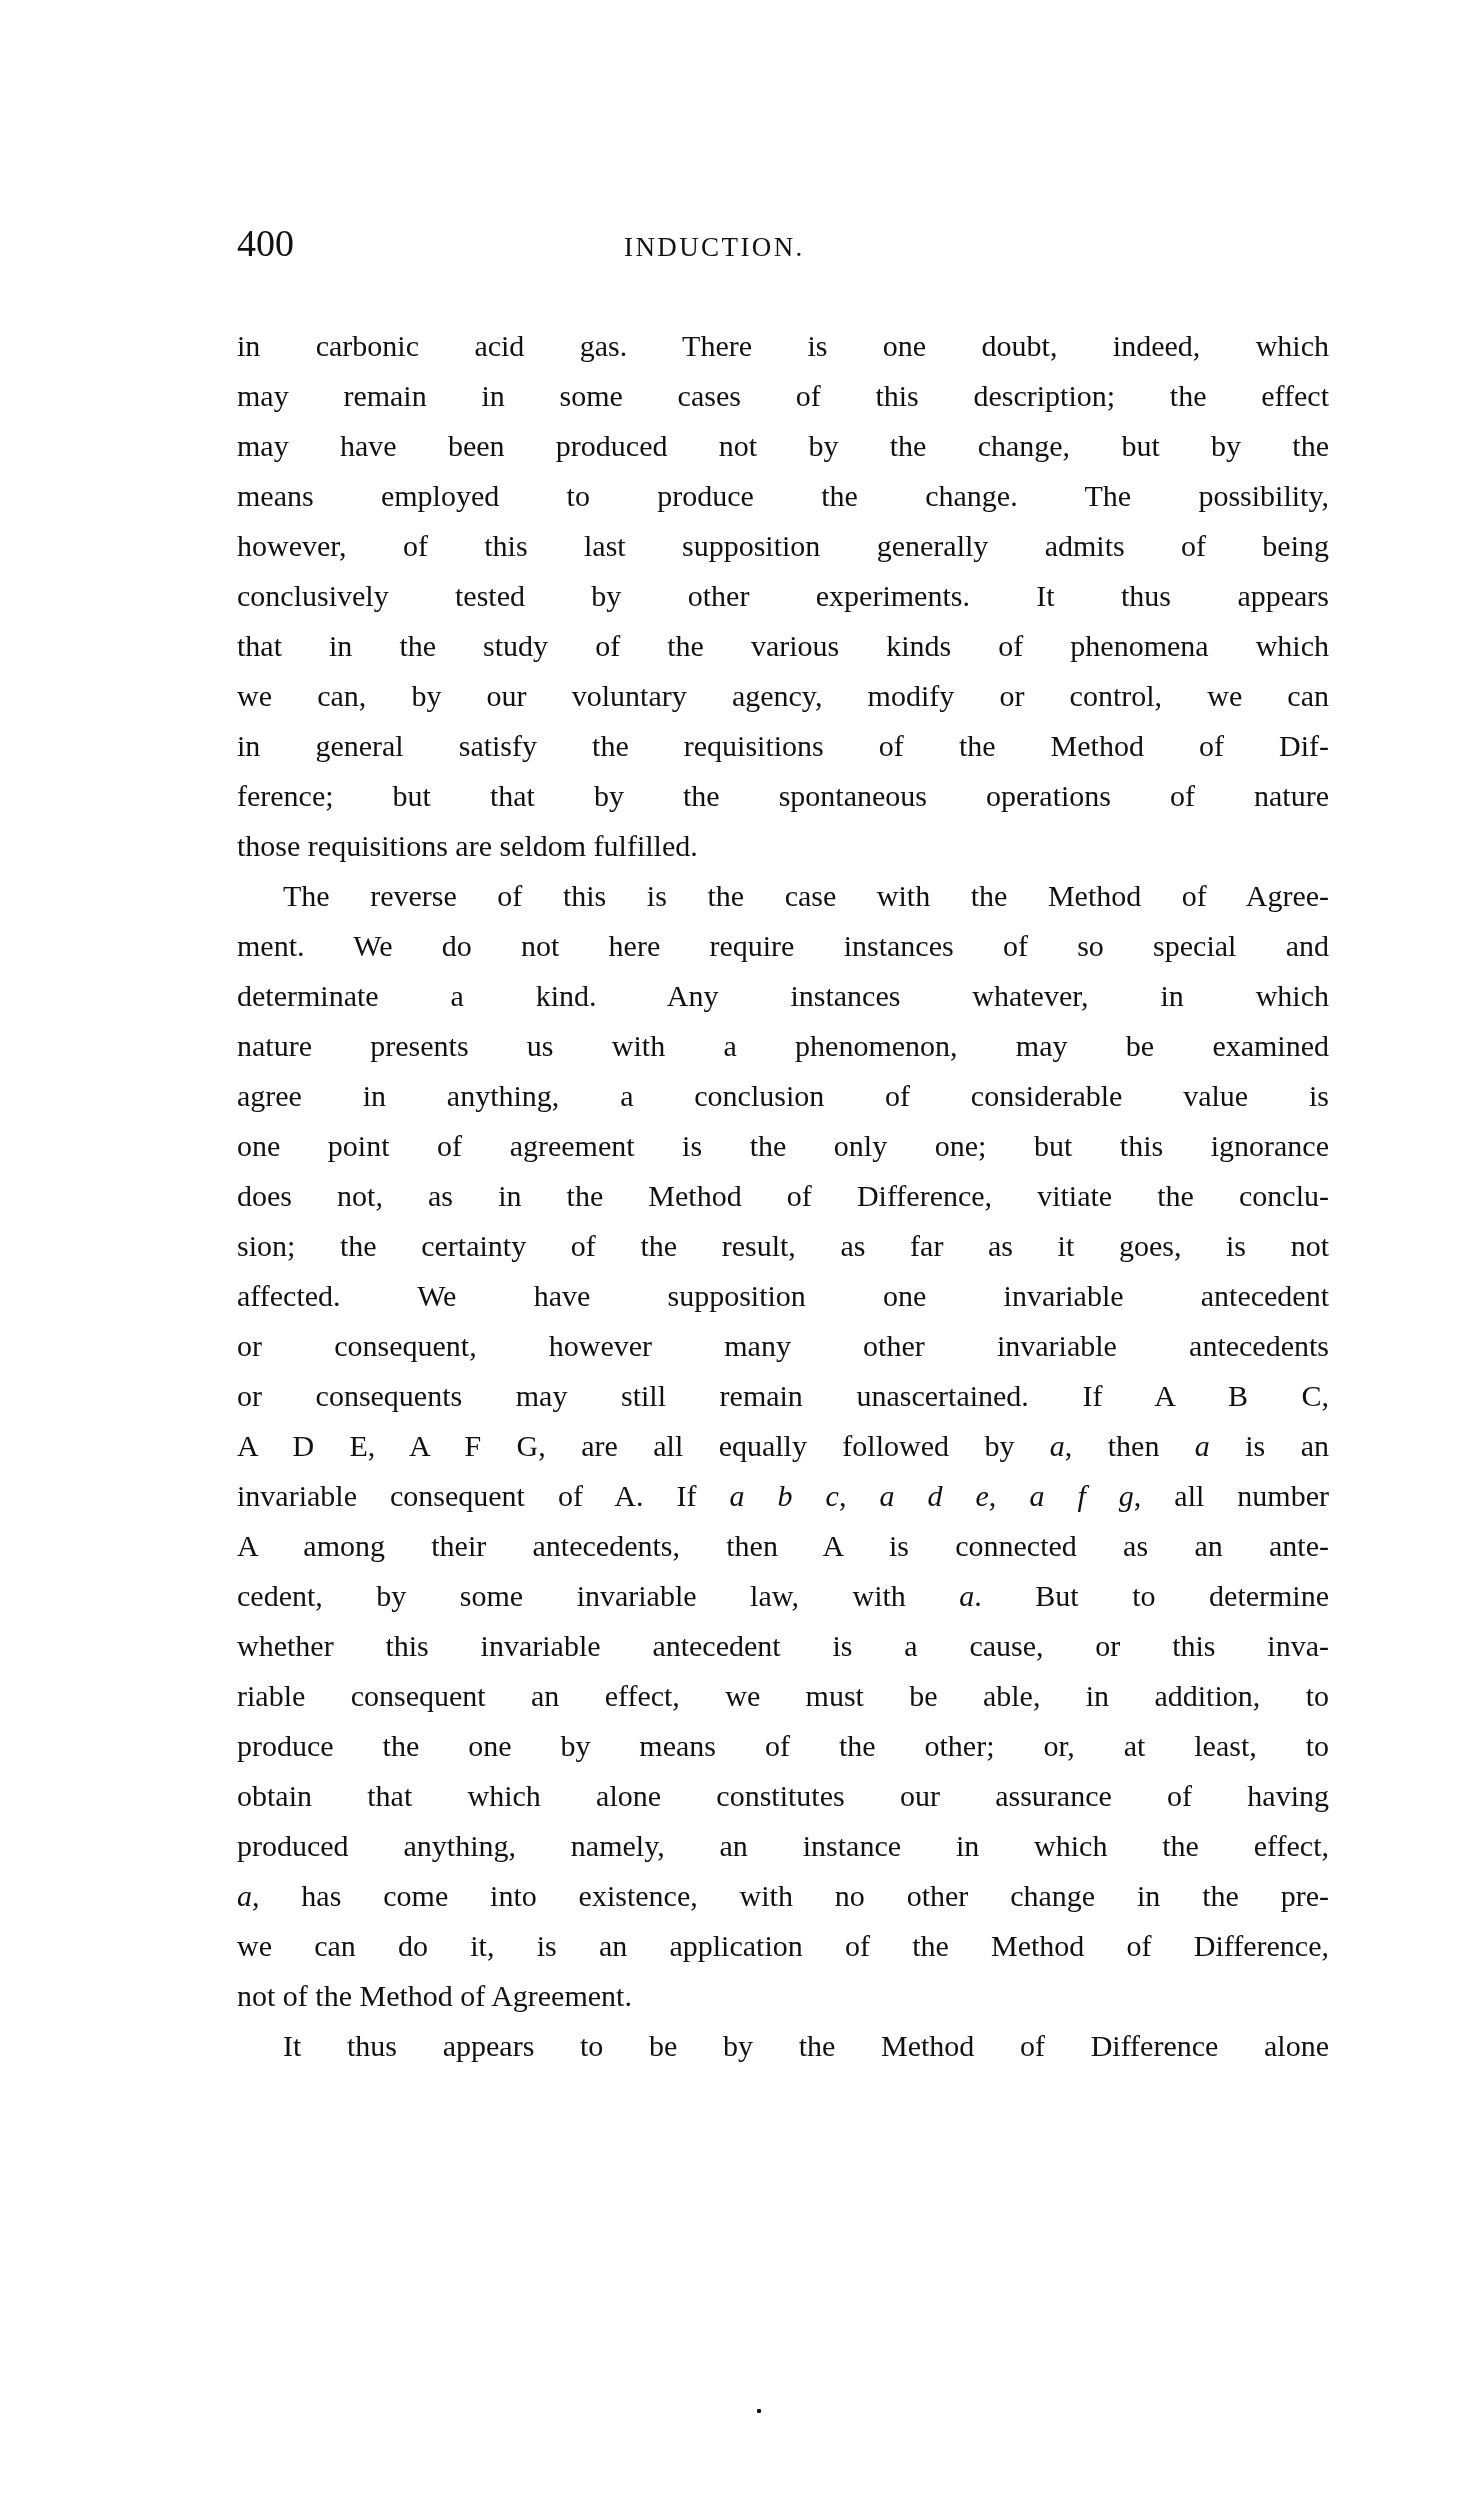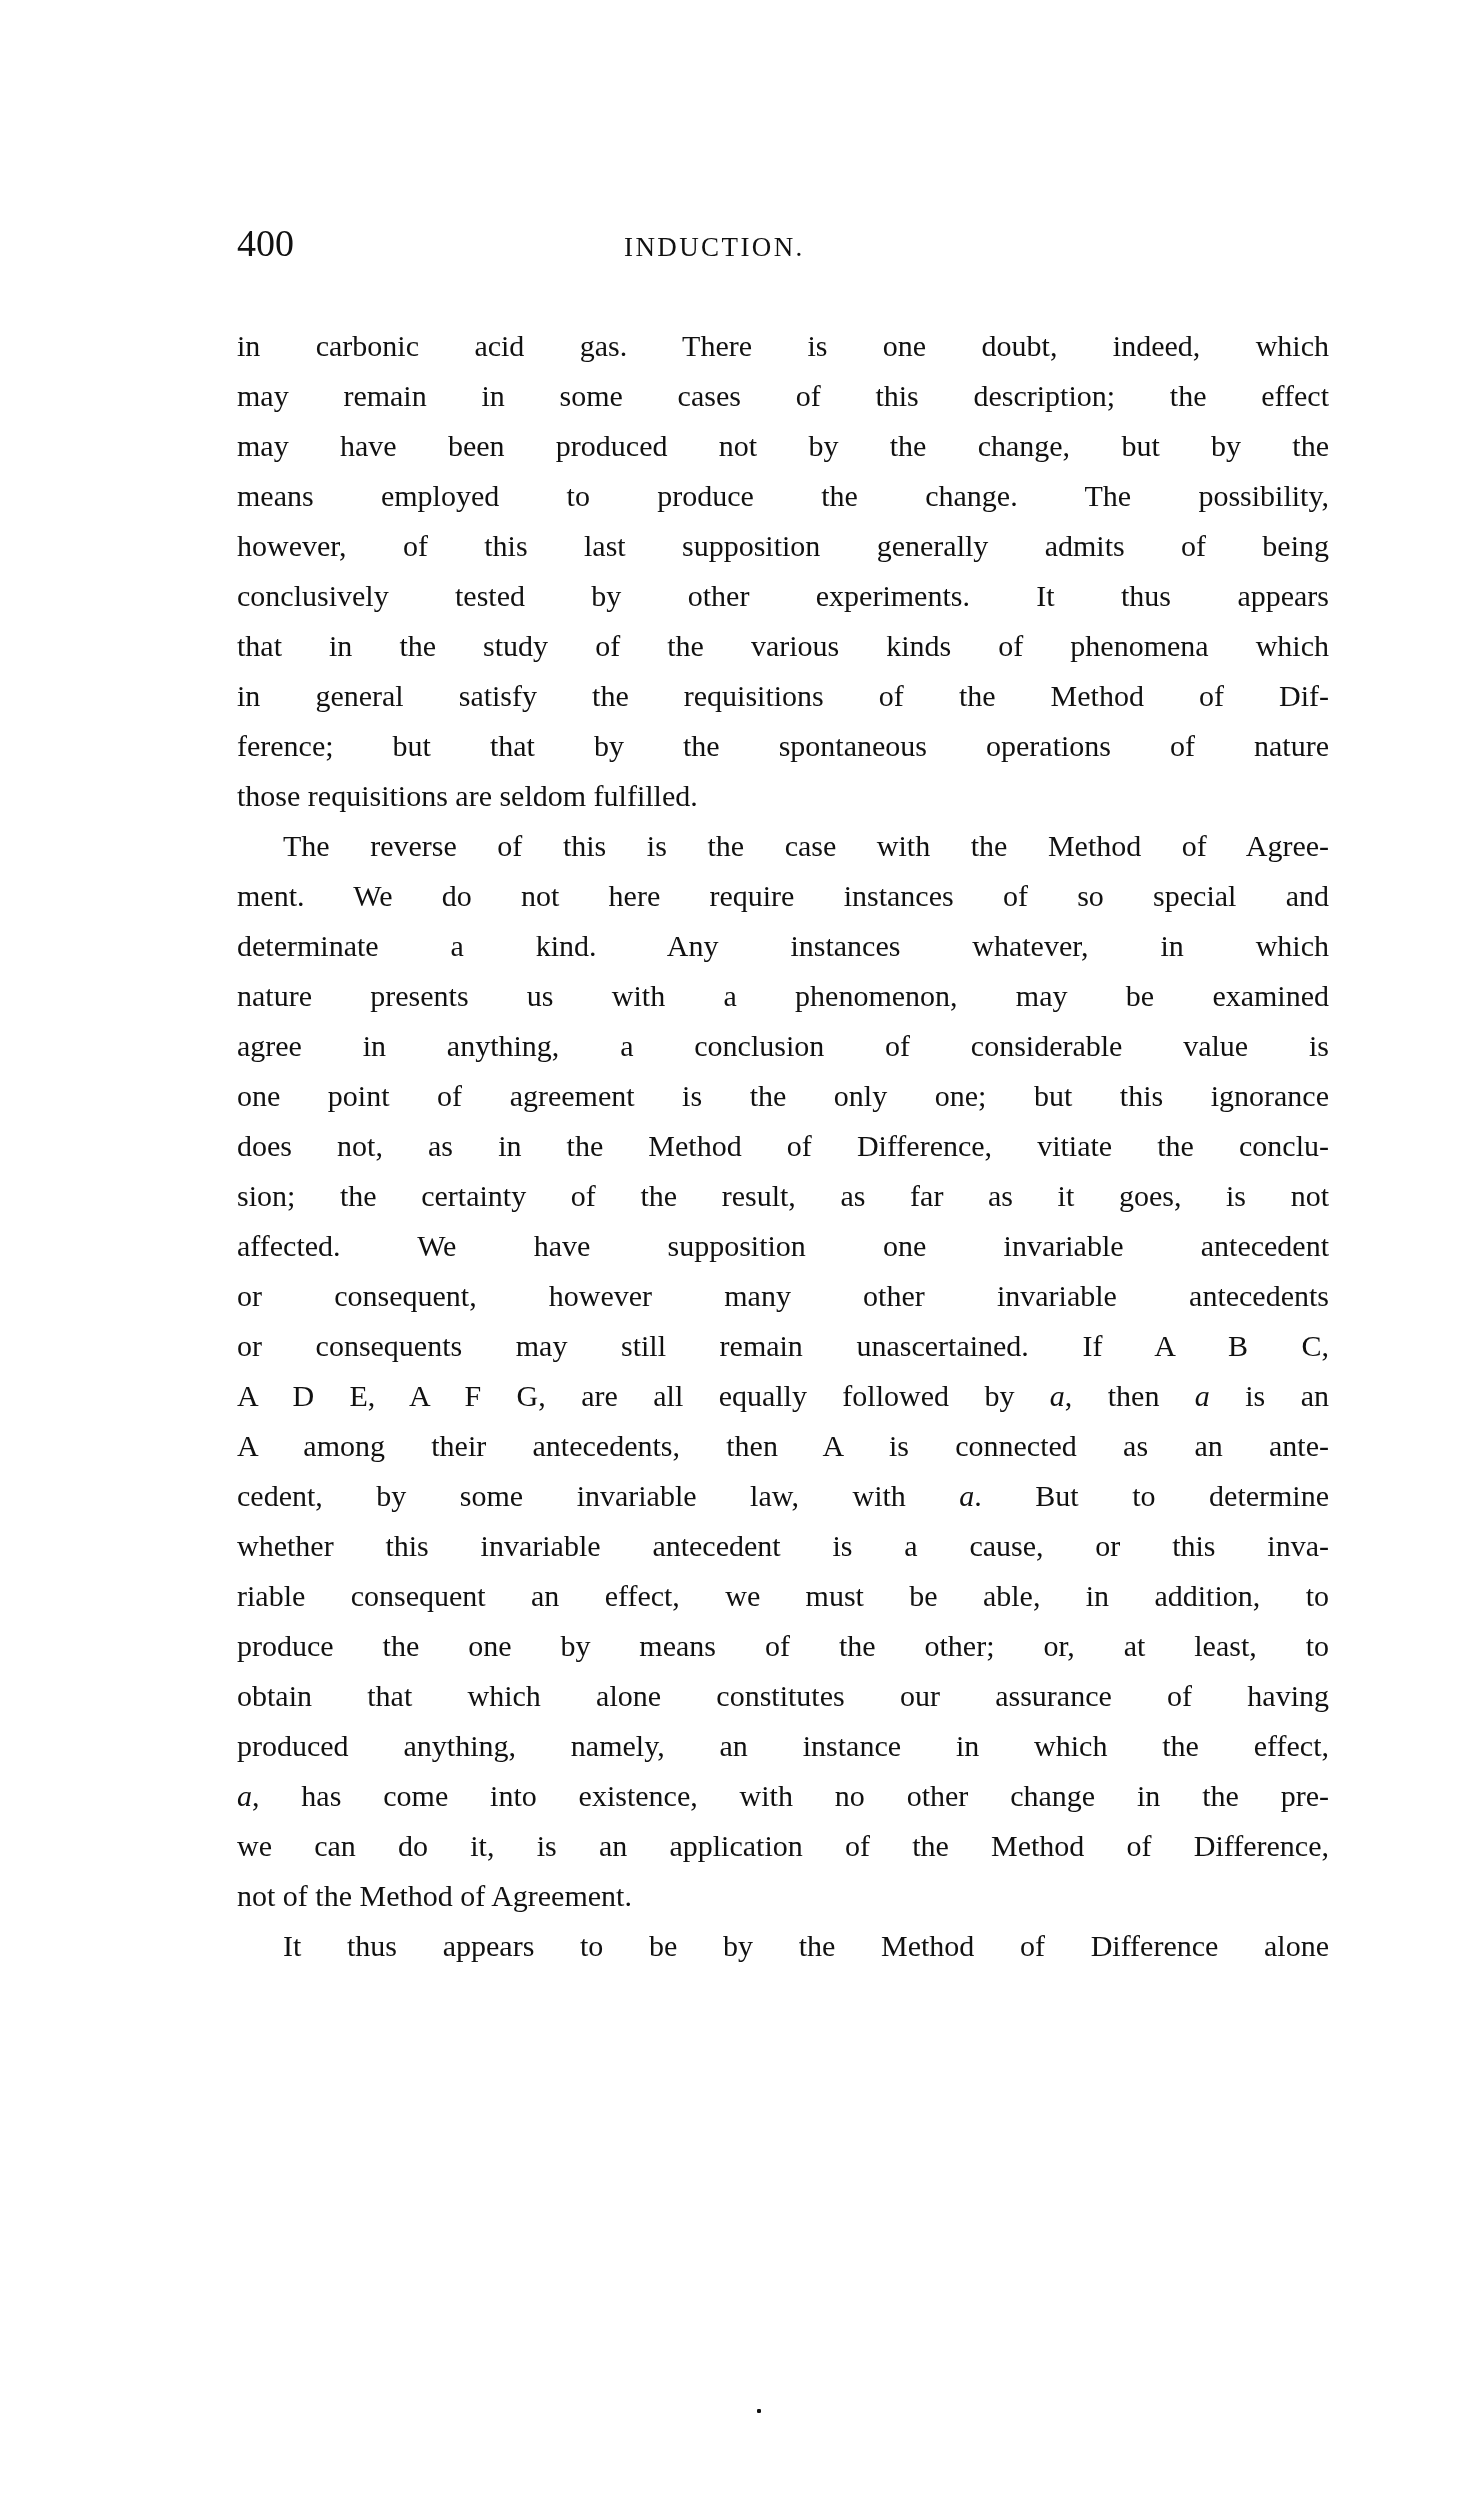--- a/index.html
+++ b/index.html
@@ -89,35 +89,37 @@
   </div>
 
   <div class="body-text" id="body-text">
       <div class="line">in carbonic acid gas.  There is one doubt, indeed, which</div>
       <div class="line">may remain in some cases of this description; the effect</div>
       <div class="line">may have been produced not by the change, but by the</div>
       <div class="line">means employed to produce the change.  The possibility,</div>
       <div class="line">however, of this last supposition generally admits of being</div>
       <div class="line">conclusively tested by other experiments.  It thus appears</div>
       <div class="line">that in the study of the various kinds of phenomena which</div>
+      <div class="line">we can, by our voluntary agency, modify or control, we can</div>
       <div class="line">in general satisfy the requisitions of the Method of Dif-</div>
       <div class="line">ference; but that by the spontaneous operations of nature</div>
       <div class="line last">those requisitions are seldom fulfilled.</div>
       <div class="line indent">The reverse of this is the case with the Method of Agree-</div>
       <div class="line">ment.  We do not here require instances of so special and</div>
       <div class="line">determinate a kind.  Any instances whatever, in which</div>
       <div class="line">nature presents us with a phenomenon, may be examined</div>
       <div class="line">agree in anything, a conclusion of considerable value is</div>
       <div class="line">one point of agreement is the only one; but this ignorance</div>
       <div class="line">does not, as in the Method of Difference, vitiate the conclu-</div>
       <div class="line">sion; the certainty of the result, as far as it goes, is not</div>
       <div class="line">affected.  We have supposition one invariable antecedent</div>
       <div class="line">or consequent, however many other invariable antecedents</div>
       <div class="line">or consequents may still remain unascertained.  If A B C,</div>
       <div class="line"><span>A D E, A F G, are all equally followed by </span><span class="it">a</span><span>, then </span><span class="it">a</span><span> is an</span></div>
+      <div class="line"><span>invariable consequent of A.  If </span><span class="it">a b c</span><span>, </span><span class="it">a d e</span><span>, </span><span class="it">a f g</span><span>, all number</span></div>
       <div class="line">A among their antecedents, then A is connected as an ante-</div>
       <div class="line"><span>cedent, by some invariable law, with </span><span class="it">a</span><span>.  But to determine</span></div>
       <div class="line">whether this invariable antecedent is a cause, or this inva-</div>
       <div class="line">riable consequent an effect, we must be able, in addition, to</div>
       <div class="line">produce the one by means of the other; or, at least, to</div>
       <div class="line">obtain that which alone constitutes our assurance of having</div>
       <div class="line">produced anything, namely, an instance in which the effect,</div>
       <div class="line"><span class="it">a</span><span>, has come into existence, with no other change in the pre-</span></div>
       <div class="line">we can do it, is an application of the Method of Difference,</div>
       <div class="line last">not of the Method of Agreement.</div>

